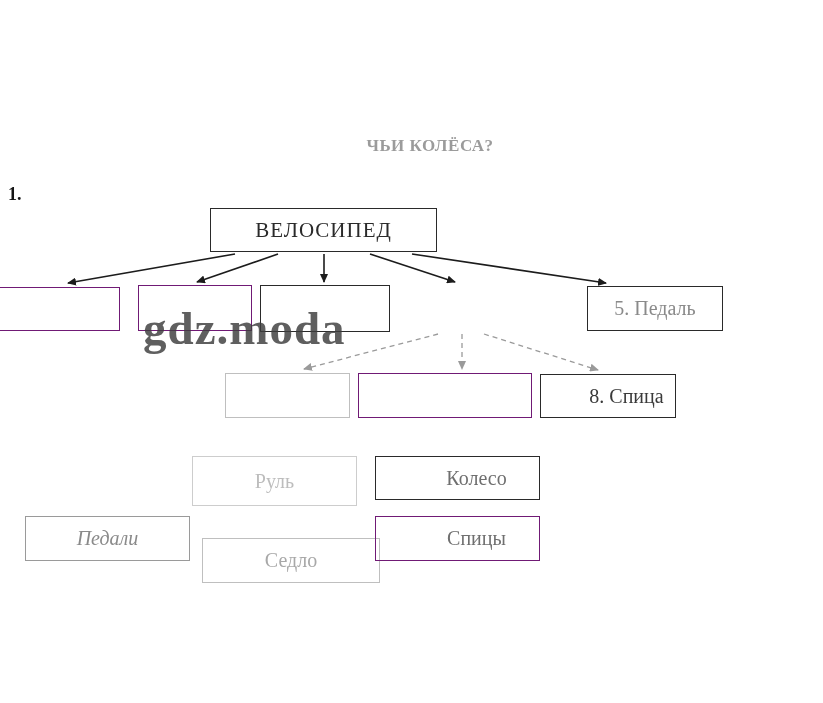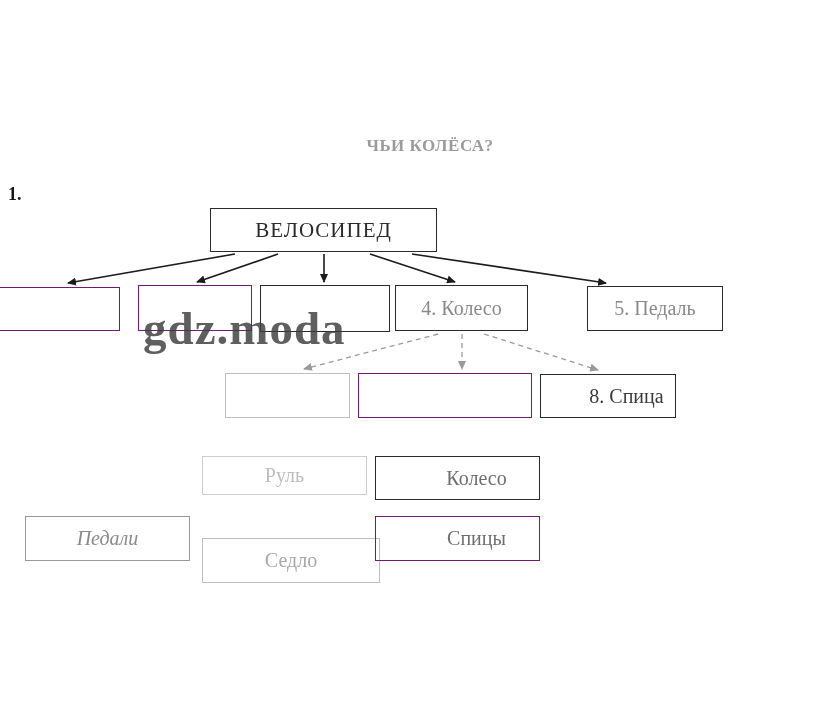--- a/index.html
+++ b/index.html
@@ -75,28 +75,27 @@
       <line x1="462" y1="334" x2="462" y2="369" marker-end="url(#ah-gray)"></line>
       <line x1="484" y1="334" x2="598" y2="370" marker-end="url(#ah-gray)"></line>
     </g>
   </svg>
 
   <div class="box root-box b-dark" style="left:210px; top:208px; width:227px; height:44px;">ВЕЛОСИПЕД</div>
 
   <div class="box b-mid" style="left:-6px; top:287px; width:126px; height:44px;"></div>
   <div class="box b-mid" style="left:138px; top:285px; width:114px; height:46px;"></div>
   <div class="box b-dark" style="left:260px; top:285px; width:130px; height:47px;"></div>
-  <div class="box b-dark t-soft" style="left:395px; top:285px; width:133px; height:46px;">4. Колесо</div>
   <div class="box b-dark t-soft" style="left:540px; top:286px; width:136px; height:45px;margin-left:47px;">5. Педаль</div>
 
   <div class="box b-light" style="left:225px; top:373px; width:125px; height:45px;"></div>
   <div class="box b-mid" style="left:358px; top:373px; width:174px; height:45px;"></div>
   <div class="box b-dark t-dark" style="left:540px; top:374px; width:136px; height:44px;padding-left:37px;">8. Спица</div>
 
-  <div class="box b-xlight t-xlight" style="left:202px; top:456px; width:165px; height:39px;">Руль</div>
+  <div class="box b-xlight t-xlight" style="left:192px; top:456px; width:165px; height:50px;">Руль</div>
   <div class="box b-dark t-mid" style="left:375px; top:456px; width:165px; height:44px;">Колесо</div>
   <div class="box b-soft t-soft" style="left:25px; top:516px; width:165px; height:45px;">Педали</div>
   <div class="box b-light t-light" style="left:202px; top:516px; width:178px; height:45px;margin-top:22px;">Седло</div>
   <div class="box b-mid t-mid" style="left:375px; top:516px; width:165px; height:45px;">Спицы</div>
 
   <div class="watermark">gdz.moda</div>
 
 </div>
 
 </body></html>

